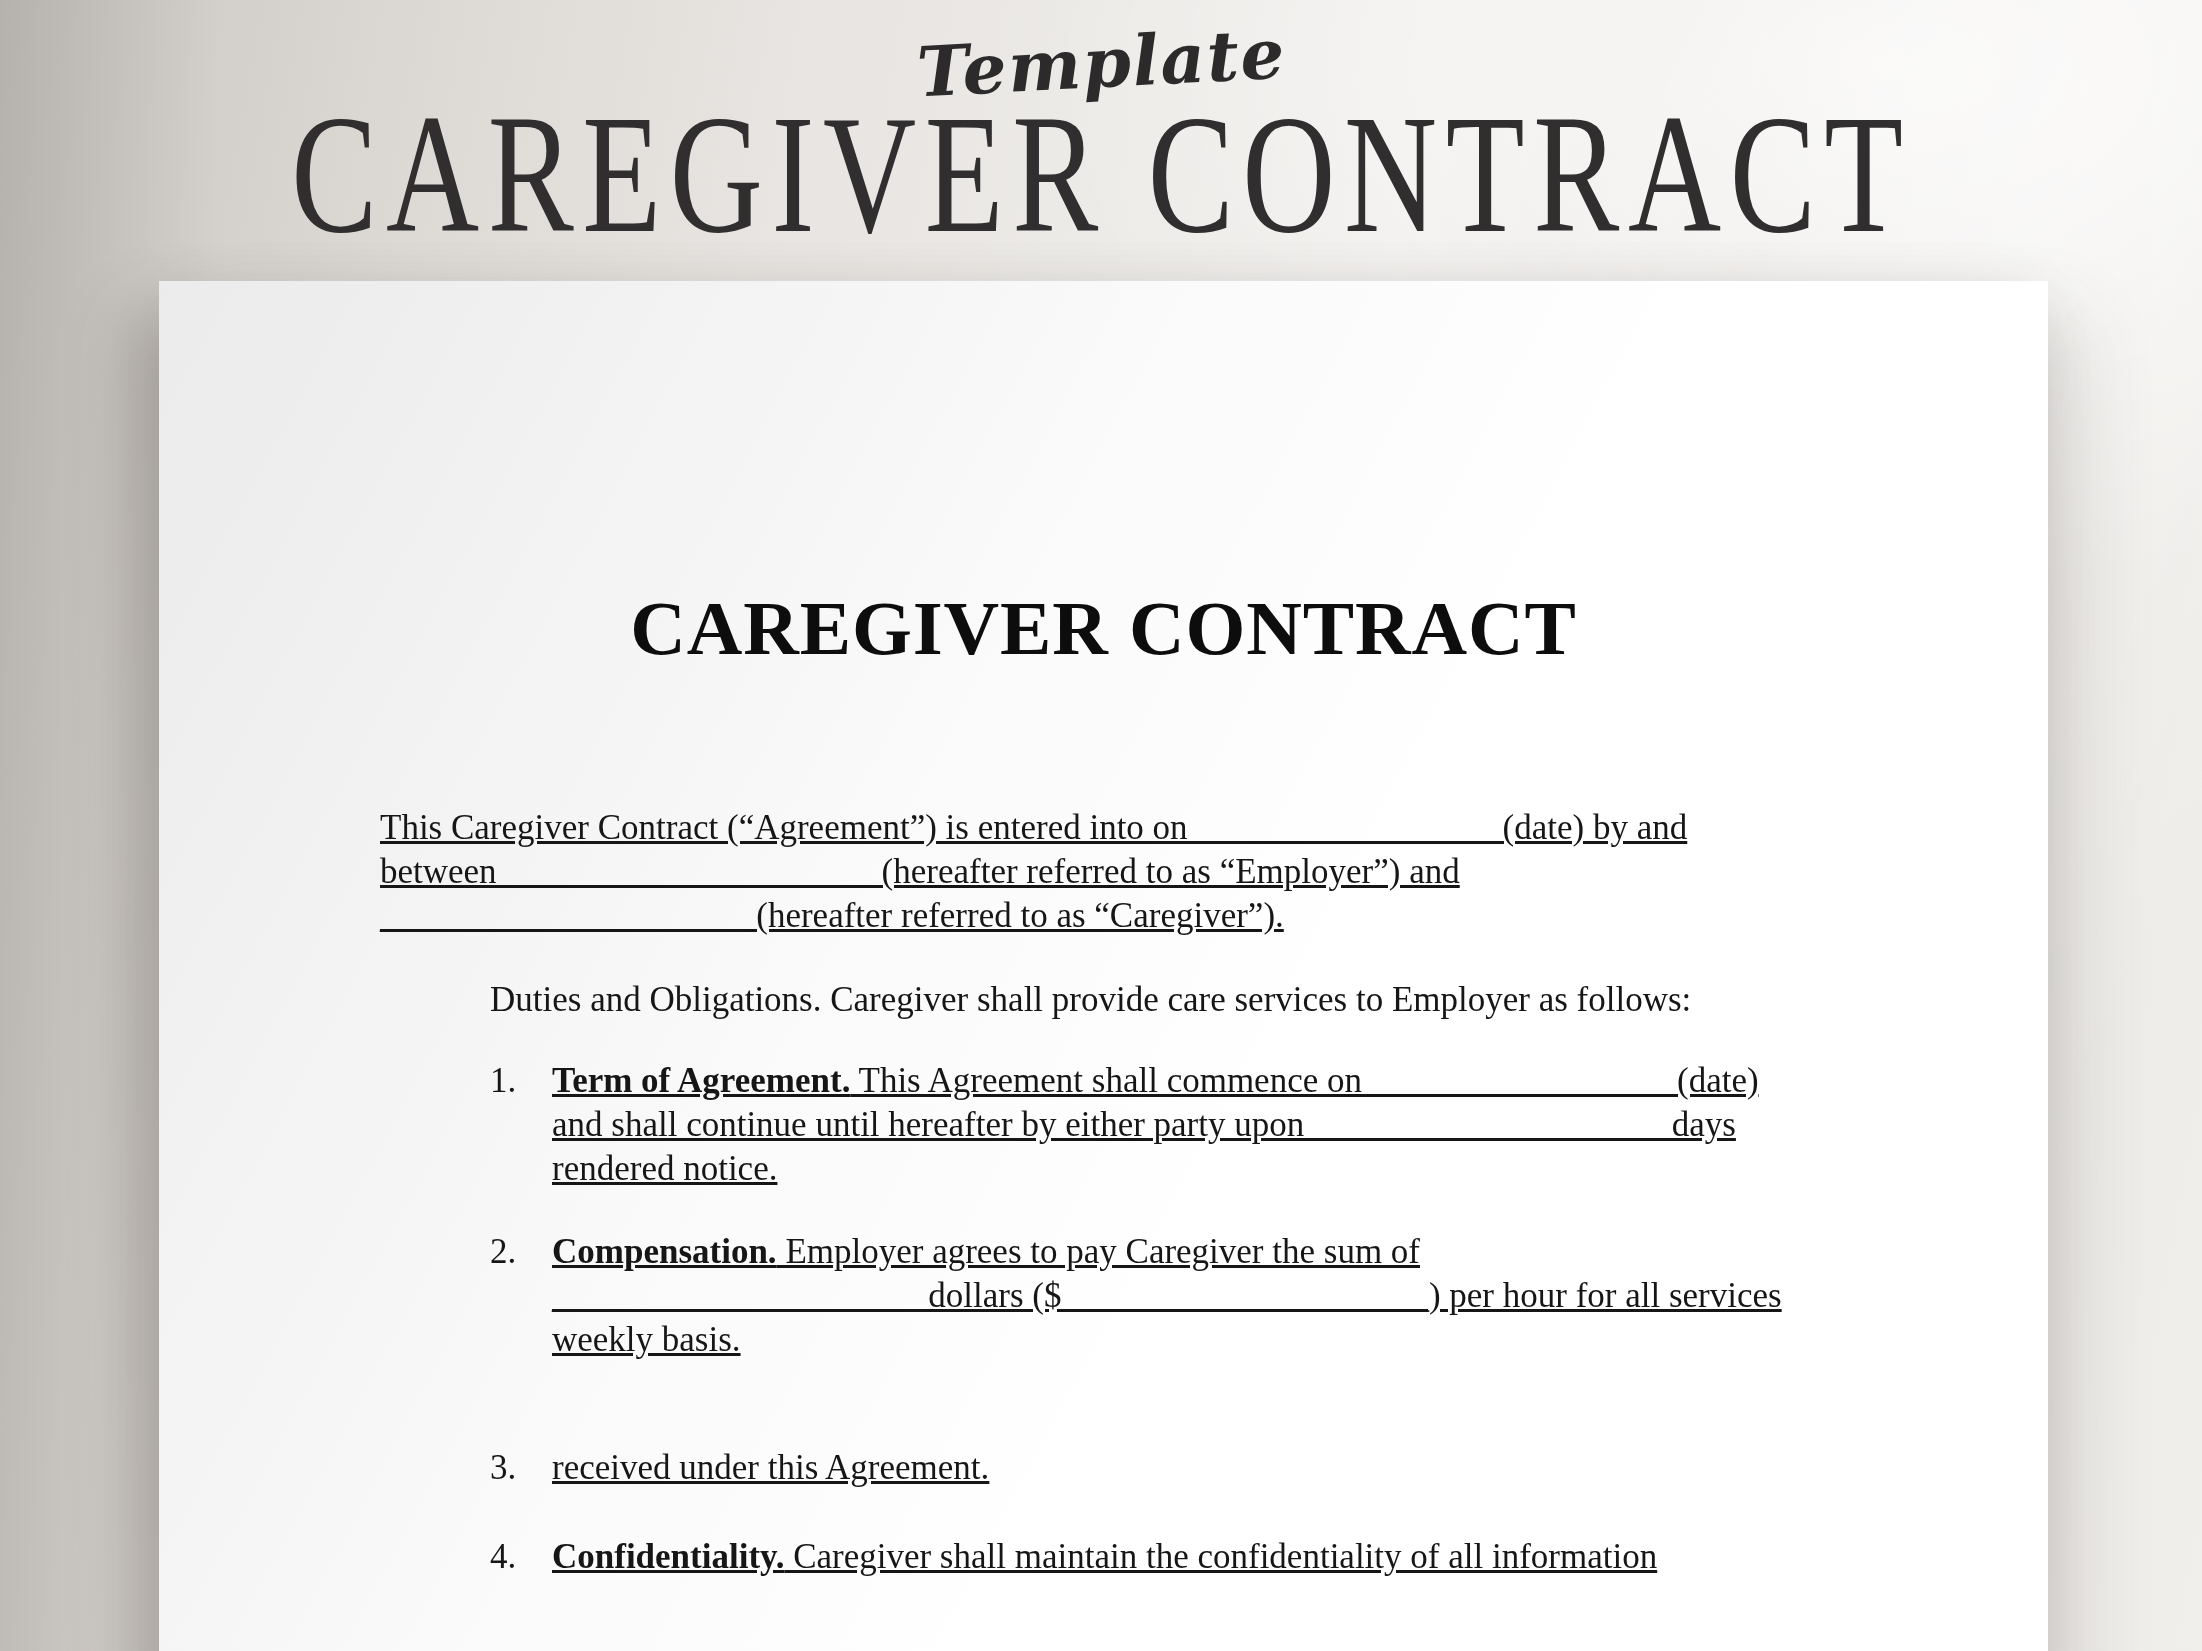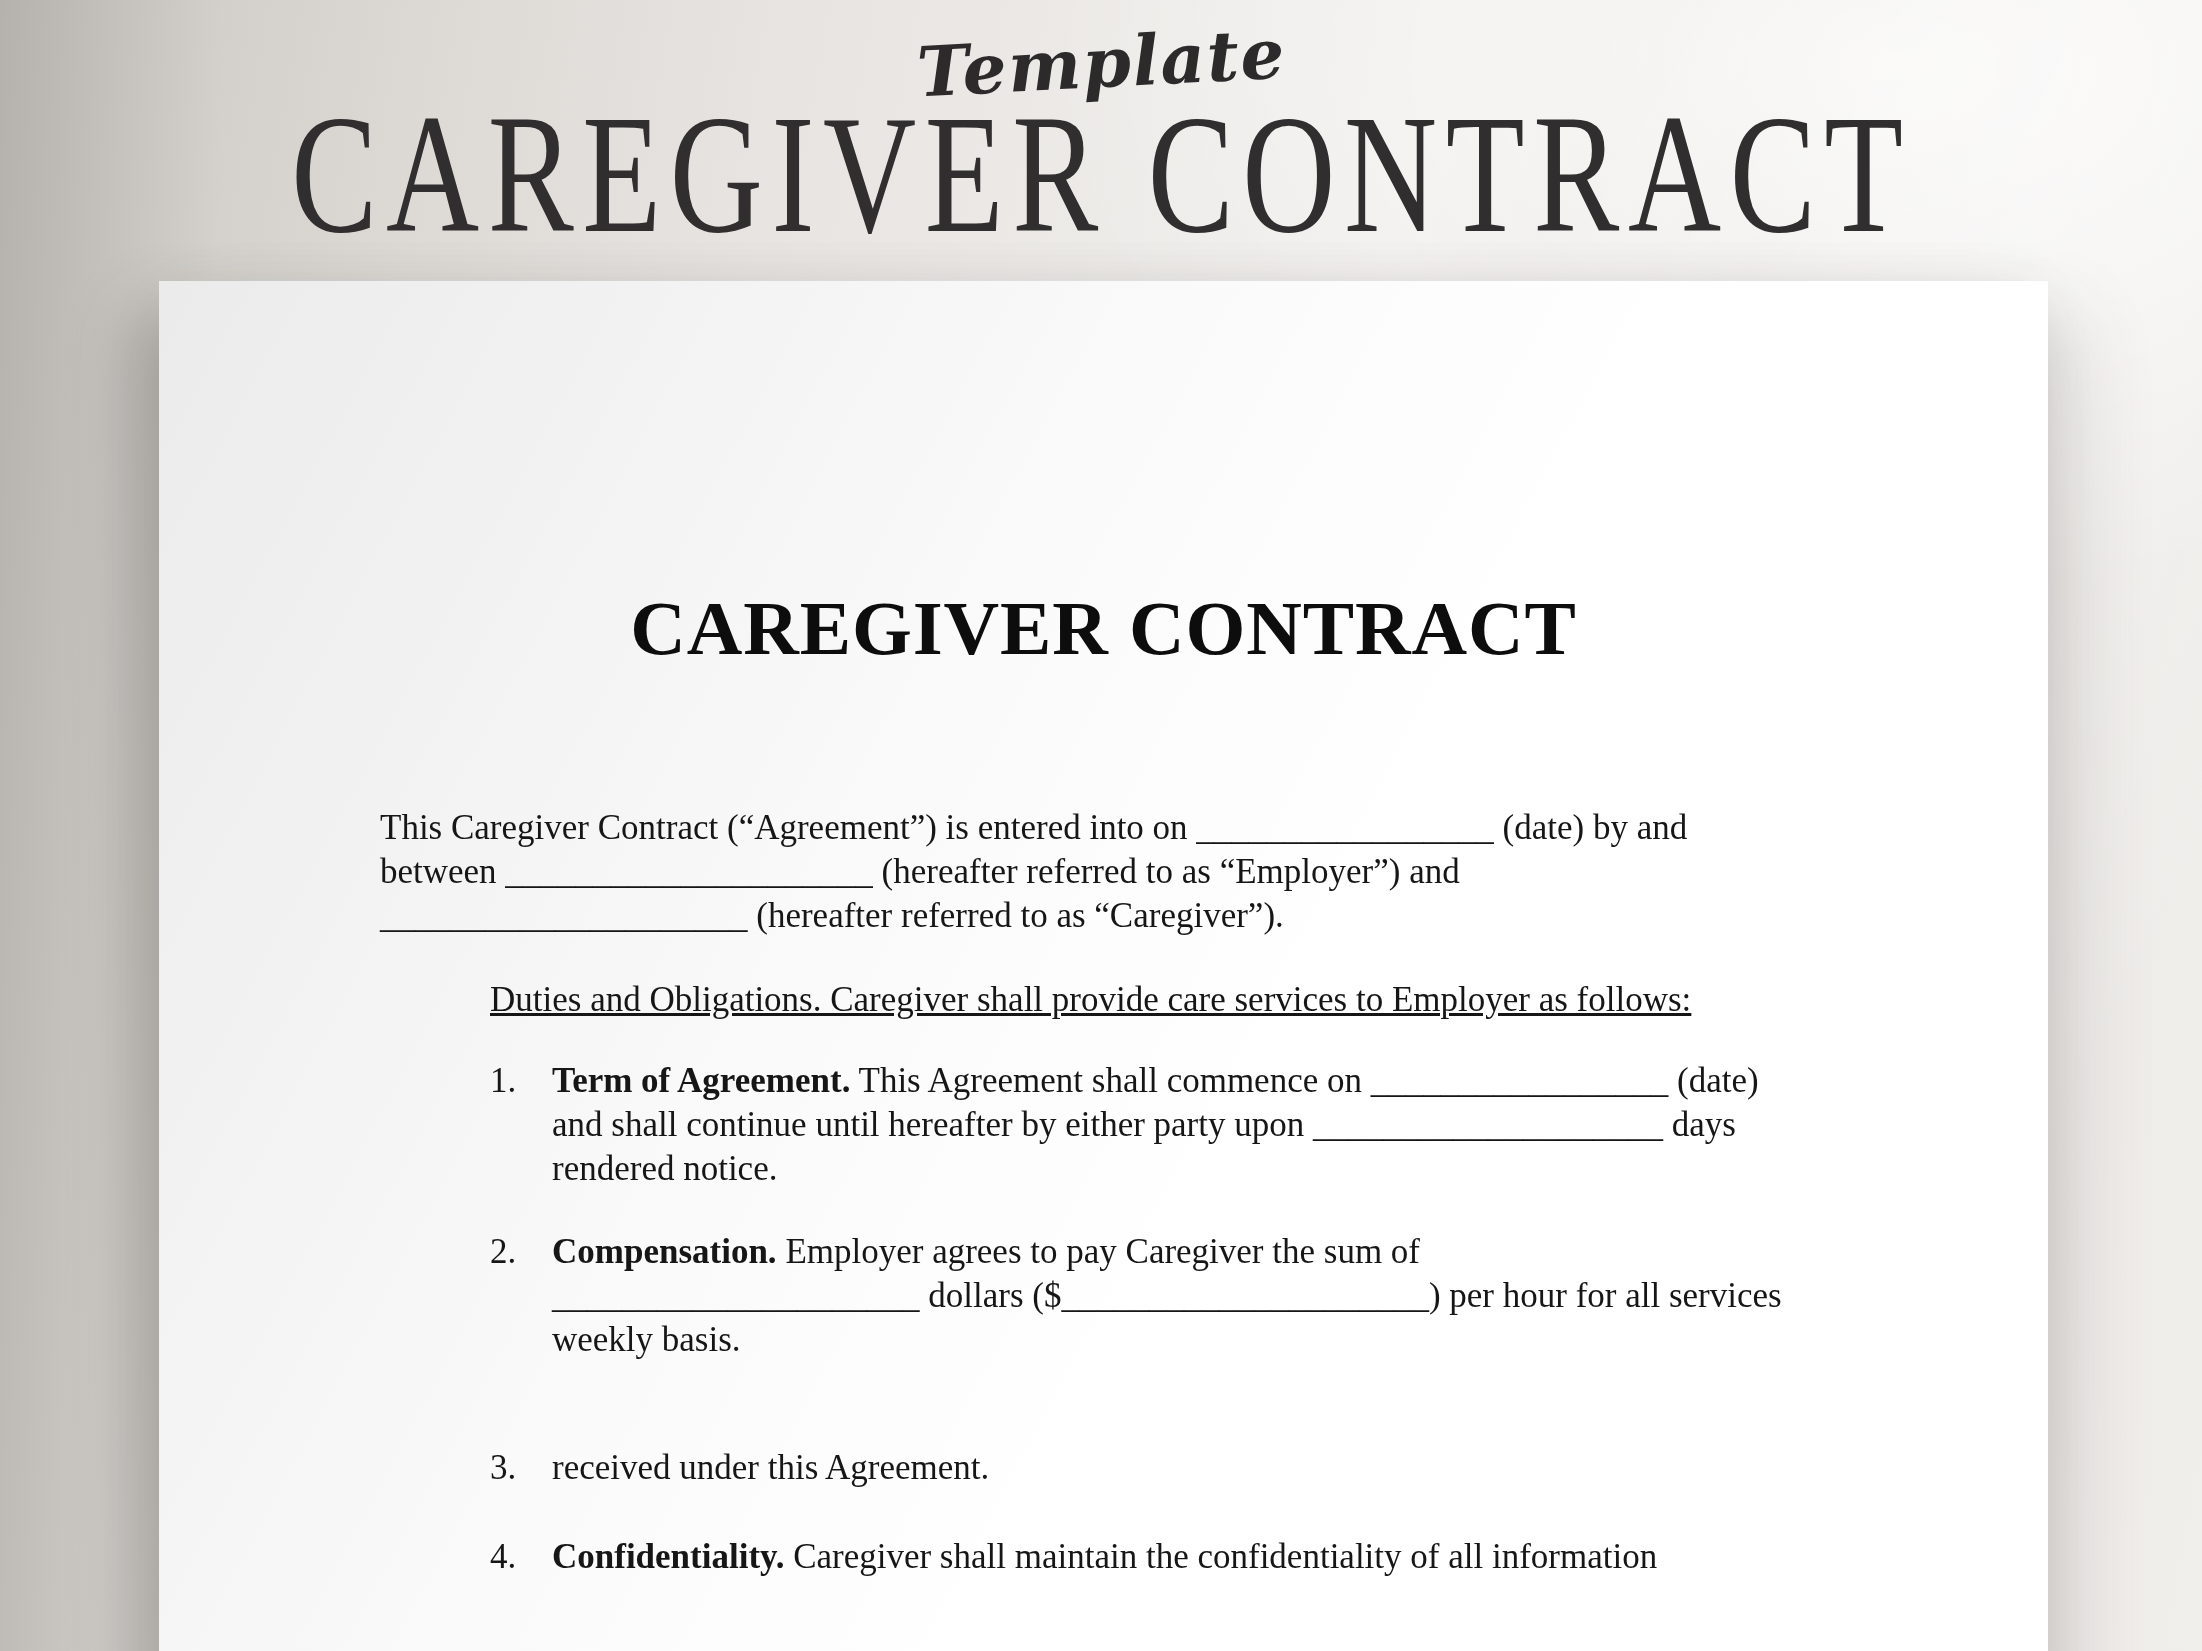--- a/index.html
+++ b/index.html
@@ -81,25 +81,25 @@
     letter-spacing: 0.9px;
     color: #0d0d0d;
   }
 
   .doc-body {
     margin-left: 221px;
     width: 1514px;
     font-size: 35px;
     line-height: 44px;
   }
-  .line { display: block; white-space: pre; }
+  .line { display: block; white-space: pre; text-decoration: underline; }
 
   .intro { margin: 139px 0 0 0; }
 
-  .duties { margin: 40px 0 0 110px; text-decoration: underline; }
+  .duties { margin: 40px 0 0 110px; }
 
   ol.terms {
     list-style: none;
     margin: 37px 0 0 110px;
     padding: 0;
   }
   ol.terms li {
     position: relative;
     padding-left: 62px;
   }

